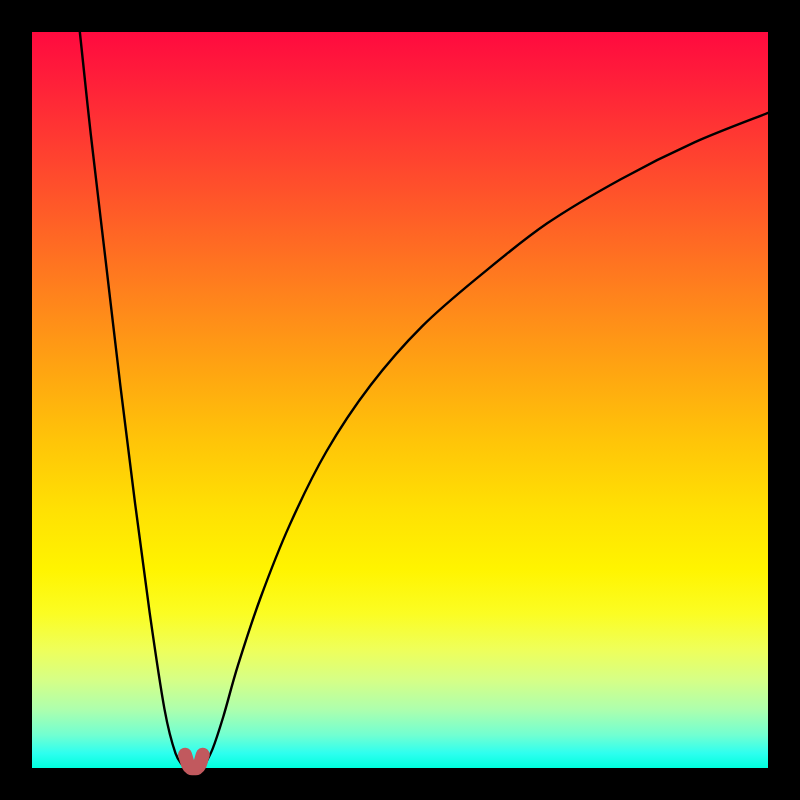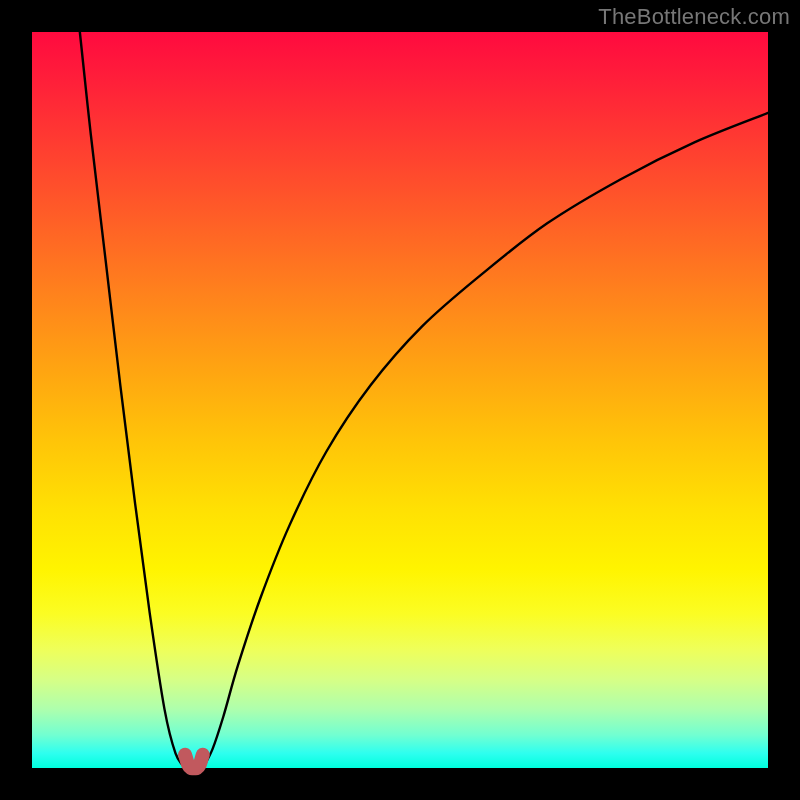--- a/index.html
+++ b/index.html
@@ -68,14 +68,13 @@
 <div class="stage">
 
   <div class="plot">
     <svg id="plot-svg" viewBox="0 0 736 736" preserveAspectRatio="none">
         <path d="M 47.84 0 C 49.68000000000001 17.17333333333333, 54.586666666666666 65.01333333333329, 58.88 103.03999999999996 C 63.17333333333334 141.06666666666663, 68.69333333333334 186.45333333333335, 73.60000000000001 228.16000000000003 C 78.50666666666667 269.8666666666667, 83.41333333333333 312.79999999999995, 88.32 353.28 C 93.22666666666666 393.76, 98.13333333333334 433.0133333333333, 103.04 471.04 C 107.94666666666667 509.0666666666667, 112.85333333333334 547.0933333333334, 117.76 581.44 C 122.66666666666667 615.7866666666667, 128.18666666666667 653.8133333333334, 132.48 677.12 C 136.7733333333333 700.4266666666666, 140.08533333333332 711.4666666666667, 143.52 721.28 C 146.9546666666667 731.0933333333332, 151.49333333333334 733.5466666666666, 153.08800000000002 736" fill="none" stroke="#000000" stroke-width="2.4" stroke-linecap="round"></path>
         <path d="M 170.75199999999998 736 C 172.34666666666664 732.9333333333334, 176.88533333333334 726.1866666666667, 180.32 717.6 C 183.75466666666665 709.0133333333333, 187.06666666666666 698.5866666666667, 191.36 684.48 C 195.65333333333336 670.3733333333333, 199.9466666666667 652.5866666666667, 206.08 632.96 C 212.21333333333334 613.3333333333334, 219.57333333333332 590.0266666666666, 228.16 566.72 C 236.74666666666667 543.4133333333334, 246.55999999999995 517.6533333333333, 257.59999999999997 493.12 C 268.64 468.58666666666664, 280.9066666666667 442.82666666666665, 294.40000000000003 419.52 C 307.8933333333334 396.2133333333333, 322.61333333333334 374.1333333333333, 338.56 353.28 C 354.50666666666666 332.4266666666666, 371.68000000000006 312.8, 390.08000000000004 294.40000000000003 C 408.48 276.00000000000006, 428.1066666666667 260.05333333333334, 448.96 242.88 C 469.8133333333333 225.70666666666665, 491.89333333333326 207.3066666666667, 515.1999999999999 191.36 C 538.5066666666667 175.41333333333333, 564.2666666666668 160.69333333333327, 588.8000000000001 147.19999999999993 C 613.3333333333334 133.7066666666666, 637.8666666666667 121.43999999999996, 662.4 110.39999999999998 C 686.9333333333333 99.36, 723.7333333333333 85.86666666666669, 736 80.96000000000004" fill="none" stroke="#000000" stroke-width="2.4" stroke-linecap="round"></path>
         <path d="M 153.08800000000002 722.752 C 153.5786666666667 724.3466666666666, 155.05066666666664 730.1120000000001, 156.03199999999998 732.32 C 157.01333333333332 734.528, 157.9946666666667 735.3866666666667, 158.97600000000003 736 C 159.95733333333337 736.6133333333333, 160.93866666666668 736, 161.92 736 C 162.9013333333333 736, 163.88266666666664 736.6133333333333, 164.86399999999998 736 C 165.84533333333331 735.3866666666667, 166.82666666666665 734.528, 167.808 732.32 C 168.78933333333333 730.1120000000001, 170.2613333333333 724.3466666666666, 170.75199999999998 722.752" fill="none" stroke="#c1595e" stroke-width="14" stroke-linecap="round" stroke-linejoin="round"></path>
       </svg>
   </div>
 
-  <div class="watermark">TheBottleneck.com</div>
 </div>
 
 </body></html>

